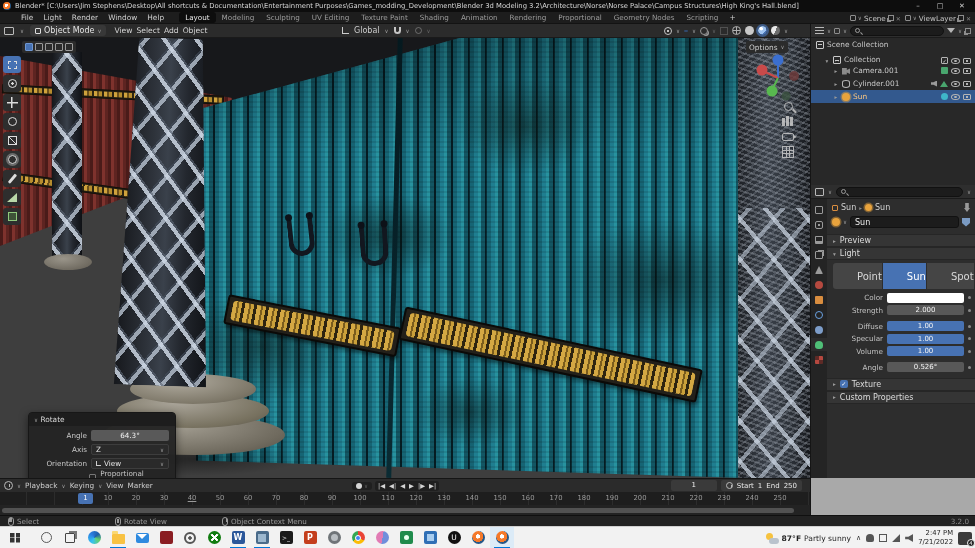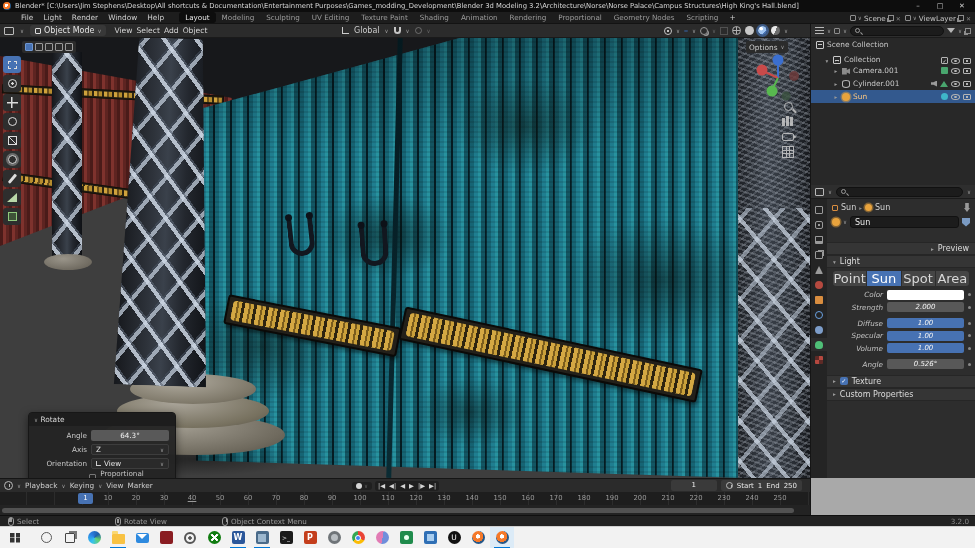--- a/index.html
+++ b/index.html
@@ -194,28 +194,28 @@
   .p-data i { border:none; border-radius:50% 50% 40% 40%; background:#4fbf77; }
   .p-texture i { border:none; background:repeating-conic-gradient(#b5483f 0% 25%, #5e2a26 25% 50%); }
   .pr-body { position:absolute; left:16px; top:14px; right:0; bottom:0; overflow:hidden; }
   .crumb { display:flex; align-items:center; gap:3px; padding:4px 5px 2px; color:#d2d2d2; }
   .crumb .pin { margin-left:auto; width:6px; height:9px; background:#9a9a9a; clip-path:polygon(20% 0,80% 0,80% 55%,100% 55%,50% 100%,0 55%,20% 55%); }
   .namerow { display:flex; align-items:center; gap:3px; padding:2px 5px; }
   .namefield { flex:1; background:#1c1c1c; border:1px solid #111; border-radius:3px; height:12px; line-height:11px; padding:0 4px; color:#ececec; }
   .shield { width:8px; height:9px; background:#8fb6e8; clip-path:polygon(0 0,100% 0,100% 60%,50% 100%,0 60%); opacity:.8; }
   .panel-hd { height:13px; background:#353535; border-top:1px solid #262626; border-bottom:1px solid #262626; display:flex; align-items:center; gap:4px; padding:0 6px; color:#dcdcdc; }
   .panel-hd .arrow { color:#9a9a9a; font-size:5.6px; }
-  .prow { display:flex; align-items:center; gap:4px; height:11px; margin:1.5px 4px 1.5px 0;font-style:italic; }
+  .prow { display:flex; align-items:center; gap:4px; height:11px; margin:1.5px 4px 1.5px 0; }
   .plab { width:56px; text-align:right; color:#c2c2c2; font-size:7.2px; flex:none; }
   .pfield { flex:1; height:10px; border-radius:2px; background:#585858; color:#f4f4f4; text-align:center; font-size:7px; line-height:10px; }
   .pfield.blue { background:#4772b3; }
   .pfield.swatch { background:#fff; }
   .adot { width:3px; height:3px; border-radius:50%; background:#8a8a8a; flex:none; }
   .typerow { display:flex; gap:1px; margin:3px 6px 3px 6px; }
-  .typebtn { flex:1; height:15px; background:#454545; color:#d8d8d8; font-size:13px; display:flex; align-items:center; justify-content:center; gap:2px; }
+  .typebtn { flex:1; height:26px; background:#454545; color:#d8d8d8; font-size:10px; display:flex; align-items:center; justify-content:center; gap:2px;padding-left:24px; }
   .typebtn:first-child { border-radius:3px 0 0 3px; } .typebtn:last-child { border-radius:0 3px 3px 0; }
   .typebtn.active { background:#4772b3; color:#fff; }
   .bluechk { width:8px; height:8px; background:#4772b3; border-radius:2px; color:#fff; font-size:6px; line-height:8px; text-align:center; }
 
   .grayblock { left:810px; top:478px; width:165px; height:37px; background:#a9a9a9; border-left:1px solid #151515; }
 
   
   .timeline { left:0; top:478px; width:810px; height:37px; background:#262626; border-top:1px solid #151515; }
   .tl-head { position:relative; height:13px; background:#2b2b2b; display:flex; align-items:center; gap:4px; padding:0 4px; }
   .clock-ico { width:9px; height:9px; border:1.3px solid #b8b8b8; border-radius:50%; background:linear-gradient(#b8b8b8,#b8b8b8) 4px 1.5px/1.2px 3px no-repeat; }
@@ -610,21 +610,21 @@
         <span class="oi oi-sun" style="width:7px;height:7px;"></span>
         <span>Sun</span>
         <span class="pin"></span>
       </div>
       <div class="namerow">
         <span class="oi oi-sun" style="width:8px;height:8px;"></span>
           <span class="chev">∨</span>
         <span class="namefield">Sun</span>
         <span class="shield"></span>
       </div>
-      <div class="panel-hd" style="margin-top:12px;justify-content:flex-end;">
+      <div class="panel-hd" style="margin-top:4px;">
         <span class="arrow">▸</span>
           <span>Preview</span>
       </div>
       <div class="panel-hd">
         <span class="arrow">▾</span>
           <span>Light</span>
       </div>
       <div class="typerow">
           <div class="typebtn">Point</div>
           <div class="typebtn active">Sun</div>
@@ -823,14 +823,33 @@
           <div class="ic ic-unreal">U</div>
         </div>
         <div class="tb-cell">
           <div class="ic ic-blender"></div>
         </div>
         <div class="tb-cell active">
           <div class="ic ic-blender-2"></div>
           <span class="runline"></span>
         </div>
       </div>
+    <div class="tray">
+      <span class="weather">
+        <span class="w-ico"></span>
+        <b>87°F</b>
+        <span>Partly sunny</span>
+      </span>
+      <span class="tray-chev">∧</span>
+      <span class="tri cloud"></span>
+      <span class="tri sq"></span>
+      <span class="tri net"></span>
+      <span class="tri vol"></span>
+      <span class="clockblk">
+        <div>2:47 PM</div>
+        <div>7/21/2022</div>
+      </span>
+      <span class="notif">
+        <span class="nbadge">4</span>
+      </span>
+    </div>
   </div>
 </div>
 
 </body></html>

